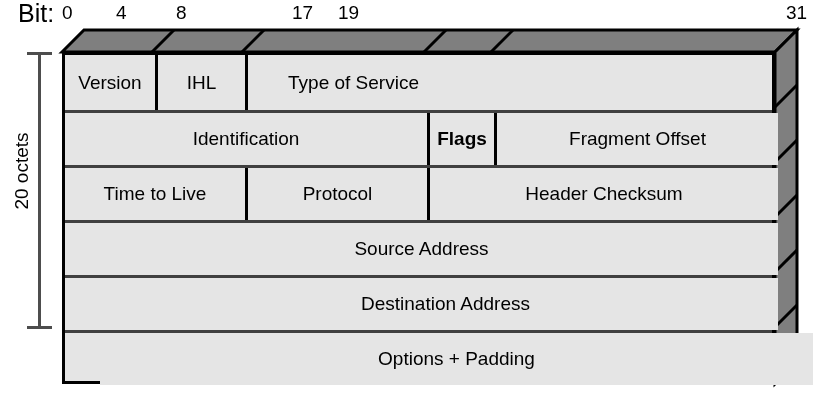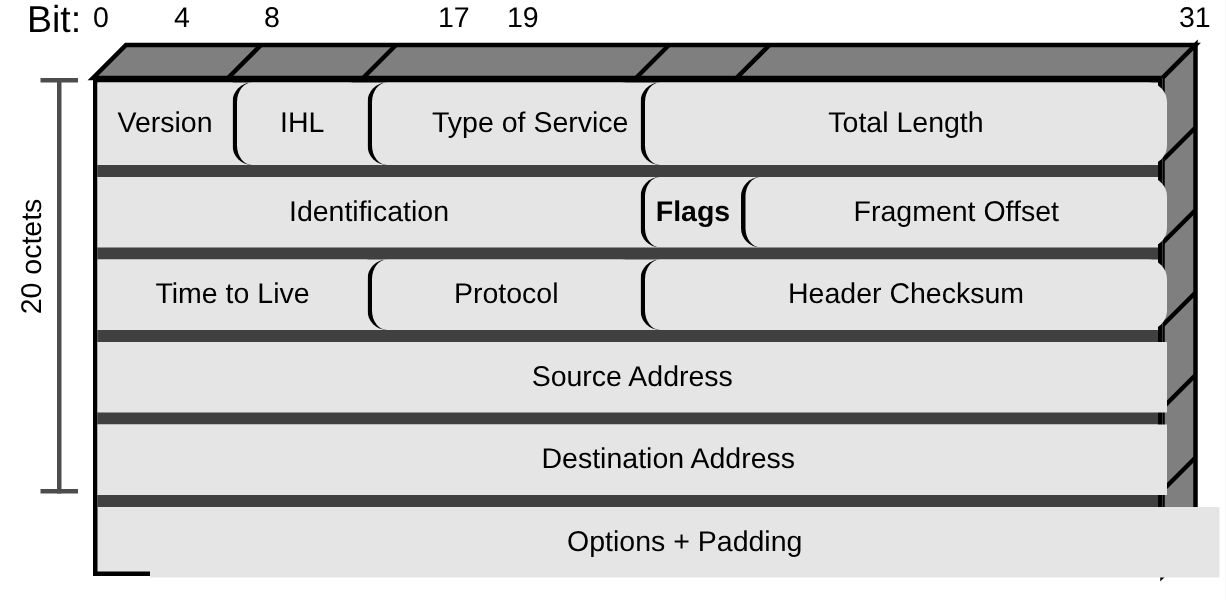--- a/index.html
+++ b/index.html
@@ -89,36 +89,36 @@
     box-sizing: border-box;
     background: #e5e5e5;
   }
   .row {
     position: absolute;
     left: 0;
     width: 100%;
     height: 55px;
     box-sizing: border-box;
   }
-  .row + .row { border-top: 8px solid #404040; }
+  .row + .row { border-top: 3px solid #404040; }
 
   .cell {
     position: absolute;
     top: 0;
     height: 100%;
     box-sizing: border-box;
     display: flex;
     align-items: center;
     justify-content: center;
     font-size: 19px;
     line-height: 22px;
     white-space: nowrap;
     background: #e5e5e5;
   }
-  .cell.sep { border-left: 3px solid #000; border-radius: 13px; }
+  .cell.sep { border-left: 3px solid #000; }
 </style>
 </head>
 <body>
 
 <div id="diagram">
 
   <div class="bit-caption">Bit:</div>
   <div id="bit-ticks">
       <div class="bit-label" style="left: 62px;">0</div>
       <div class="bit-label" style="left: 116px;">4</div>
@@ -153,21 +153,20 @@
       <line x1="775" y1="272" x2="797" y2="250"></line>
       <line x1="775" y1="327" x2="797" y2="305"></line>
     </g>
   </svg>
 
   <div class="front" id="front-face">
       <div class="row" style="top: 0px;">
         <div class="cell" style="left: 0px; width: 90px;">Version</div>
         <div class="cell sep" style="left: 90px; width: 90px;">IHL</div>
         <div class="cell sep" style="left: 180px; width: 182px; padding-left: 32px;">Type of Service</div>
-        <div class="cell sep" style="left: 362px; width: 351px;">Total Length</div>
       </div>
       <div class="row" style="top: 55px;">
         <div class="cell" style="left: 0px; width: 362px;">Identification</div>
         <div class="cell sep" style="left: 362px; width: 67px; font-weight: bold;">Flags</div>
         <div class="cell sep" style="left: 429px; width: 284px;">Fragment Offset</div>
       </div>
       <div class="row" style="top: 110px;">
         <div class="cell" style="left: 0px; width: 180px;">Time to Live</div>
         <div class="cell sep" style="left: 180px; width: 182px;">Protocol</div>
         <div class="cell sep" style="left: 362px; width: 351px;">Header Checksum</div>

